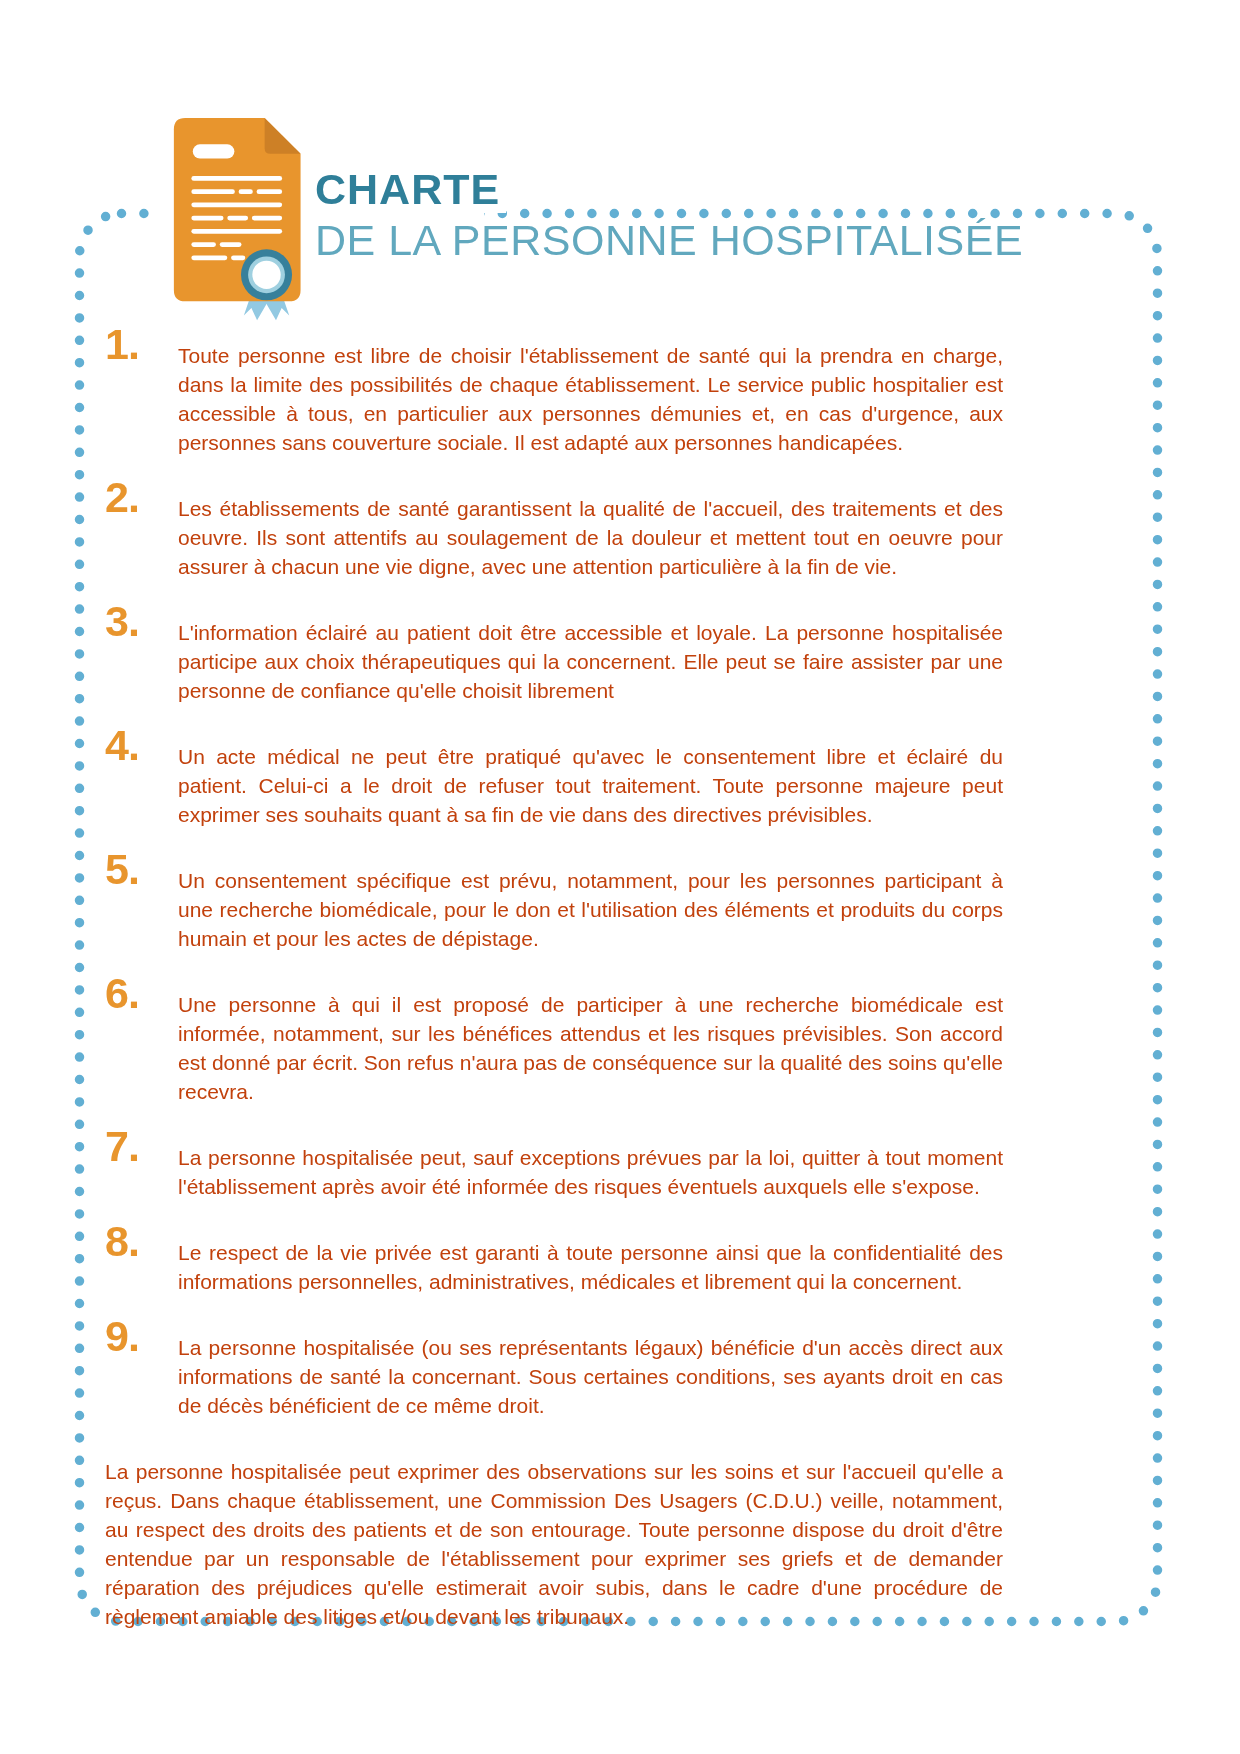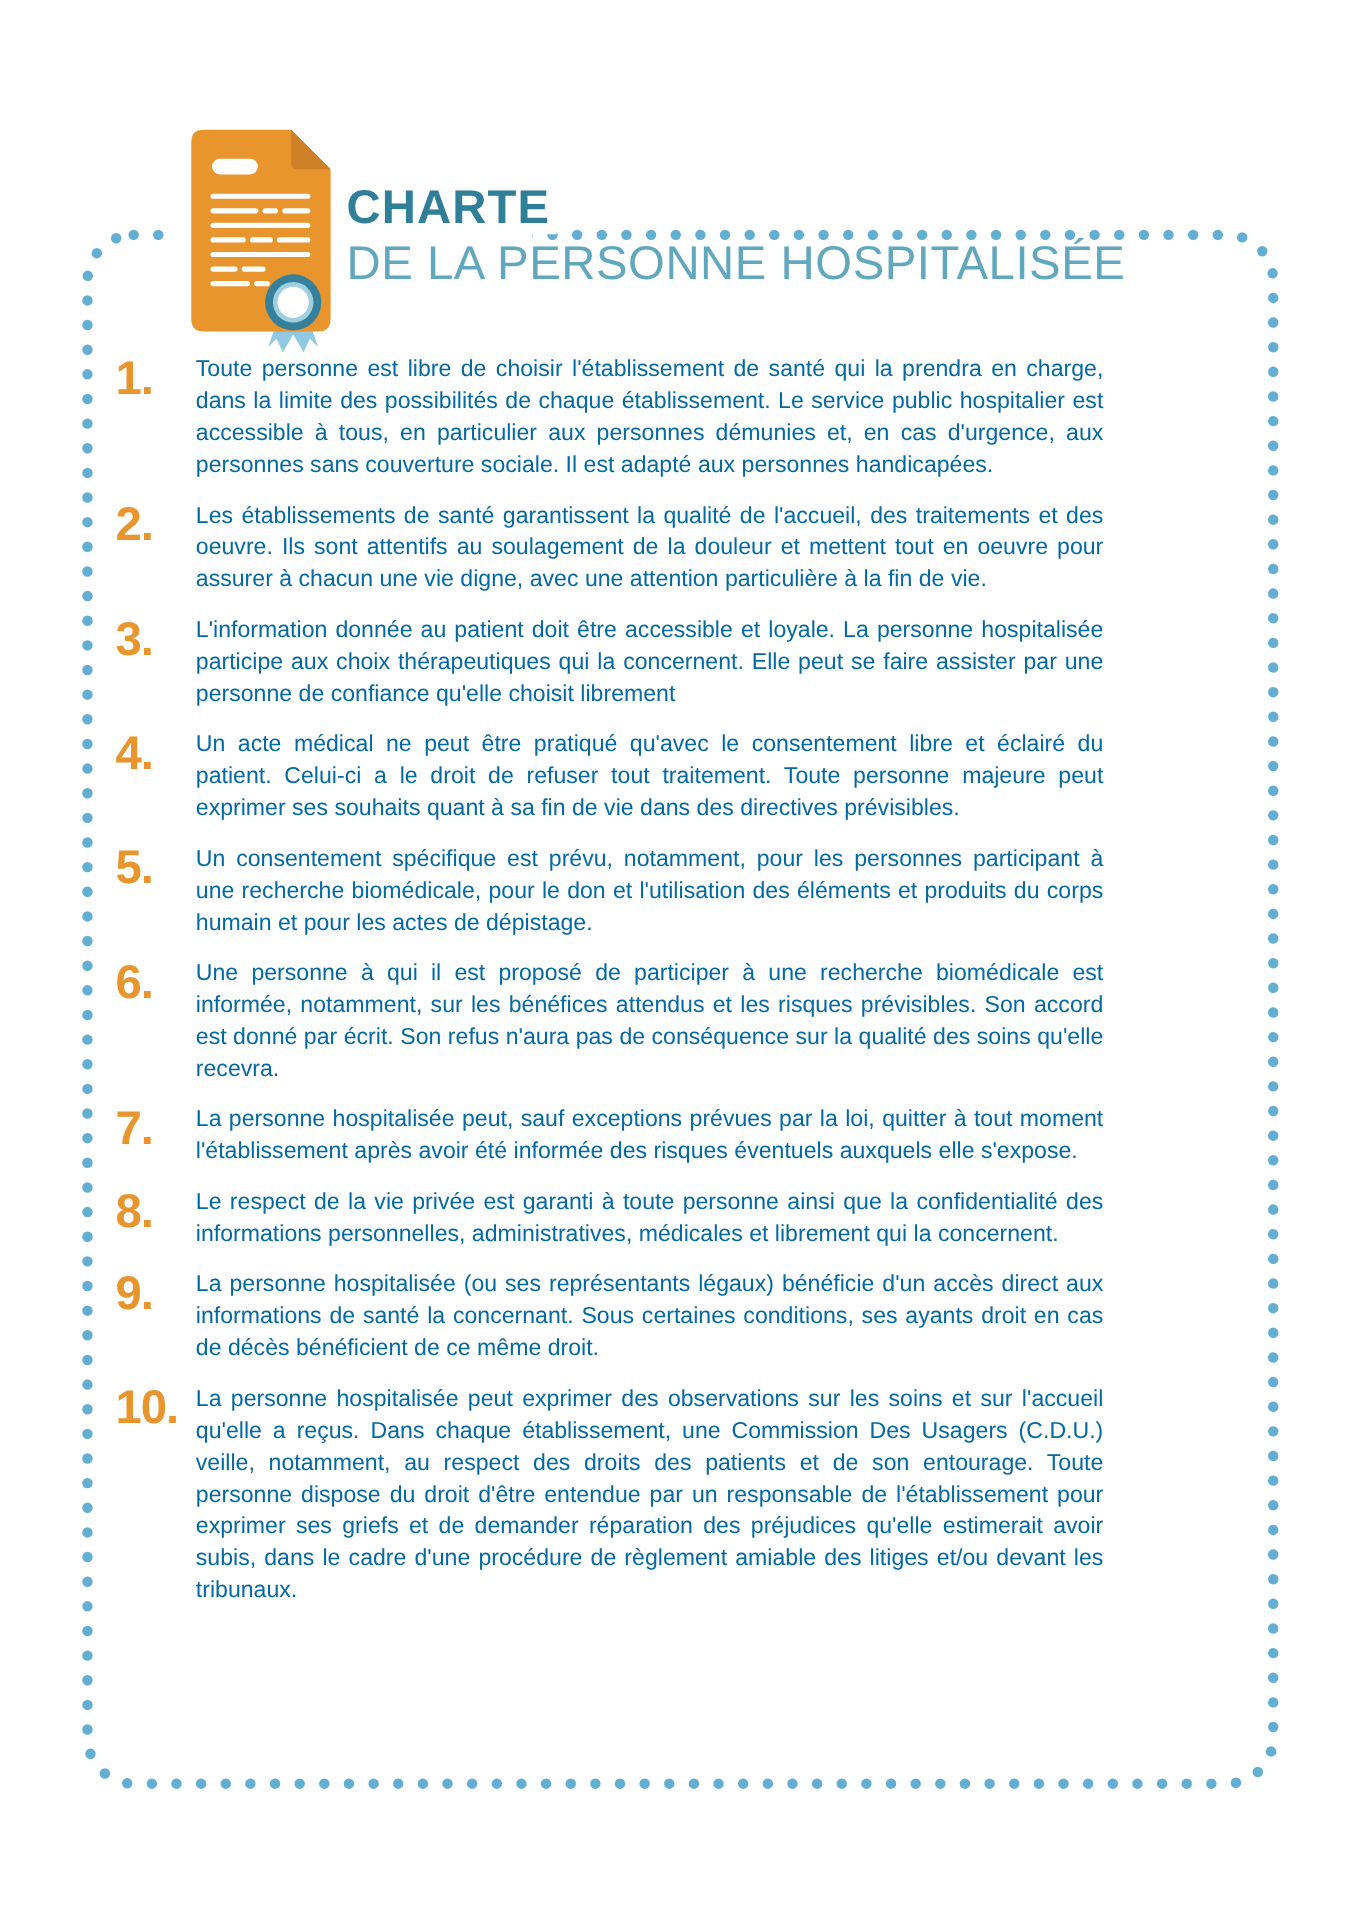--- a/index.html
+++ b/index.html
@@ -35,22 +35,23 @@
 
   .items { position: absolute; left: 105px; top: 321px; width: 898px; }
   .item { display: flex; margin-bottom: 17px; }
   .item-number {
     flex: 0 0 73px; width: 73px;
     font-size: 43px; font-weight: bold; color: #E8952D;
     line-height: 1; padding-top: 2px; letter-spacing: -1px;
   }
   .item-text {
     flex: 1 1 auto;
-    font-size: 21px; line-height: 29px; color: #0369a1;
+    font-size: 21px; line-height: 29px; color: #c2410c;
     text-align: justify;
+    margin-top: 20px;
   }
 </style>
 </head>
 <body>
 
 <div class="page">
 
   <svg class="border-svg" width="1090" height="1420" viewBox="0 0 1090 1420">
     <rect x="5.5" y="5.5" width="1078" height="1408" rx="42" ry="42" fill="none" stroke="#62AFD3" stroke-width="9.5" stroke-linecap="round" stroke-dasharray="0 22.4"></rect>
   </svg>
@@ -100,21 +101,21 @@
       <div class="item-text">Toute personne est libre de choisir l'établissement de santé qui la prendra en charge, dans la limite des possibilités de chaque établissement. Le service public hospitalier est accessible à tous, en particulier aux personnes démunies et, en cas d'urgence, aux personnes sans couverture sociale. Il est adapté aux personnes handicapées.</div>
     </div>
 
     <div class="item">
       <div class="item-number">2.</div>
       <div class="item-text">Les établissements de santé garantissent la qualité de l'accueil, des traitements et des oeuvre. Ils sont attentifs au soulagement de la douleur et mettent tout en oeuvre pour assurer à chacun une vie digne, avec une attention particulière à la fin de vie.</div>
     </div>
 
     <div class="item">
       <div class="item-number">3.</div>
-      <div class="item-text">L'information donnée au patient doit être accessible et loyale. La personne hospitalisée participe aux choix thérapeutiques qui la concernent. Elle peut se faire assister par une personne de confiance qu'elle choisit librement</div>
+      <div class="item-text">L'information éclairé au patient doit être accessible et loyale. La personne hospitalisée participe aux choix thérapeutiques qui la concernent. Elle peut se faire assister par une personne de confiance qu'elle choisit librement</div>
     </div>
 
     <div class="item">
       <div class="item-number">4.</div>
       <div class="item-text">Un acte médical ne peut être pratiqué qu'avec le consentement libre et éclairé du patient. Celui-ci a le droit de refuser tout traitement. Toute personne majeure peut exprimer ses souhaits quant à sa fin de vie dans des directives prévisibles.</div>
     </div>
 
     <div class="item">
       <div class="item-number">5.</div>
       <div class="item-text">Un consentement spécifique est prévu, notamment, pour les personnes participant à une recherche biomédicale, pour le don et l'utilisation des éléments et produits du corps humain et pour les actes de dépistage.</div>
@@ -134,18 +135,17 @@
       <div class="item-number">8.</div>
       <div class="item-text">Le respect de la vie privée est garanti à toute personne ainsi que la confidentialité des informations personnelles, administratives, médicales et librement qui la concernent.</div>
     </div>
 
     <div class="item">
       <div class="item-number">9.</div>
       <div class="item-text">La personne hospitalisée (ou ses représentants légaux) bénéficie d'un accès direct aux informations de santé la concernant. Sous certaines conditions, ses ayants droit en cas de décès bénéficient de ce même droit.</div>
     </div>
 
     <div class="item">
-      <div class="item-number">10.</div>
       <div class="item-text">La personne hospitalisée peut exprimer des observations sur les soins et sur l'accueil qu'elle a reçus. Dans chaque établissement, une Commission Des Usagers (C.D.U.) veille, notamment, au respect des droits des patients et de son entourage. Toute personne dispose du droit d'être entendue par un responsable de l'établissement pour exprimer ses griefs et de demander réparation des préjudices qu'elle estimerait avoir subis, dans le cadre d'une procédure de règlement amiable des litiges et/ou devant les tribunaux.</div>
     </div>
   </div>
 
 </div>
 
 </body></html>

